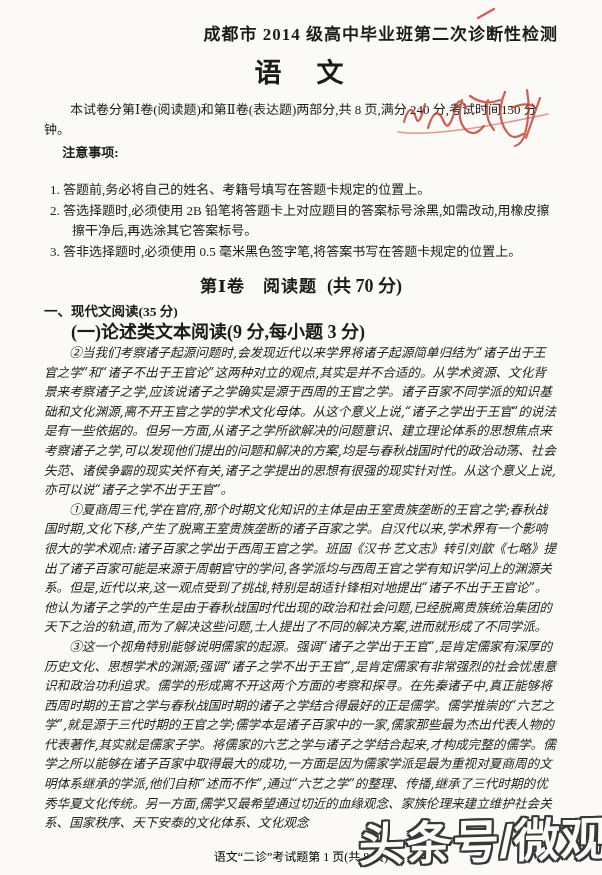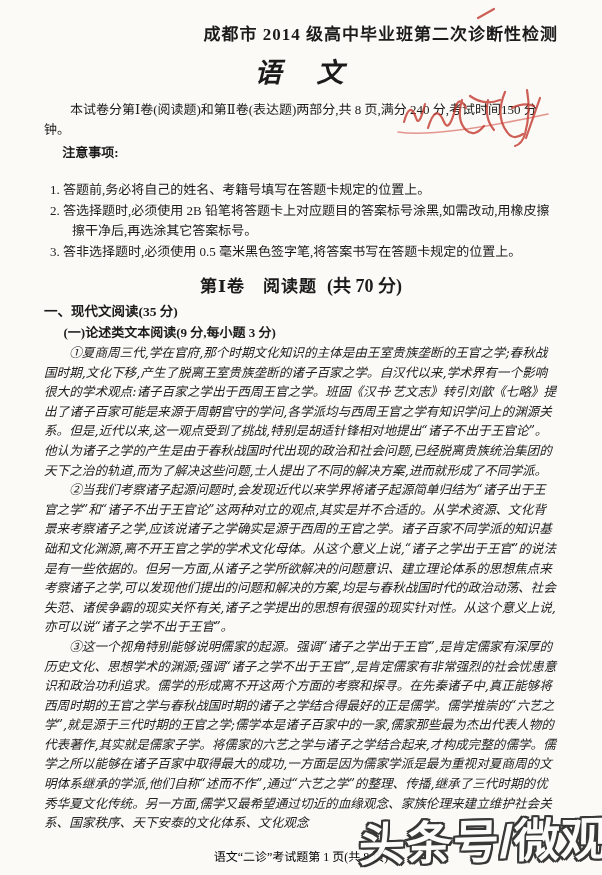--- a/index.html
+++ b/index.html
@@ -13,21 +13,21 @@
     color:#1b1b1b;
     font-family:"Liberation Serif","DejaVu Serif",serif;
     overflow:hidden;
   }
   .exam-title{
     font-size:17px;font-weight:bold;text-align:right;
     letter-spacing:1px;margin:8px 0 6px 0;
   }
   .subject-title{
     font-size:27px;font-weight:bold;text-align:center;
-    margin:2px 0 10px 0;letter-spacing:4px;font-style:italic;
+    margin:2px 0 10px 0;letter-spacing:4px;
   }
   .intro{
     font-size:13px;line-height:20px;margin:0 0 2px 0;
     text-indent:2em;
   }
   .notice-head{
     font-size:13px;font-weight:bold;margin:2px 0 19px 0;
     text-indent:1.4em;
   }
   .notice-item{
@@ -39,21 +39,21 @@
     text-align:center;font-weight:bold;font-size:17px;
     margin:9px 0 4px 0;letter-spacing:1px;
   }
   .volume-points{
     font-size:18px;font-weight:600;margin-left:10px;letter-spacing:0;
   }
   .part-head{
     font-size:13.5px;font-weight:bold;line-height:21px;margin:0;
   }
   .part-sub{
-    font-size:13px;font-weight:bold;line-height:21px;margin:0;
+    font-size:18px;font-weight:bold;line-height:21px;margin:0;
     text-indent:1.5em;
   }
   .passage p{
     font-size:12.6px;line-height:19.6px;margin:0;
     text-indent:2em;font-style:italic;color:#222;
     font-family:"DejaVu Serif","Liberation Serif",serif;
   }
   .footer{
     position:absolute;left:0;bottom:10px;width:100%;
     text-align:center;font-size:12px;color:#000000;
@@ -93,22 +93,22 @@
   </div>
 
   <div class="volume-head">
     <span>第Ⅰ卷　阅读题</span><span class="volume-points">(共 70 分)</span>
   </div>
 
   <p class="part-head">一、现代文阅读(35 分)</p>
   <p class="part-sub">(一)论述类文本阅读(9 分,每小题 3 分)</p>
 
   <div class="passage">
+    <p>②当我们考察诸子起源问题时,会发现近代以来学界将诸子起源简单归结为“诸子出于王官之学”和“诸子不出于王官论”这两种对立的观点,其实是并不合适的。从学术资源、文化背景来考察诸子之学,应该说诸子之学确实是源于西周的王官之学。诸子百家不同学派的知识基础和文化渊源,离不开王官之学的学术文化母体。从这个意义上说,“诸子之学出于王官”的说法是有一些依据的。但另一方面,从诸子之学所欲解决的问题意识、建立理论体系的思想焦点来考察诸子之学,可以发现他们提出的问题和解决的方案,均是与春秋战国时代的政治动荡、社会失范、诸侯争霸的现实关怀有关,诸子之学提出的思想有很强的现实针对性。从这个意义上说,亦可以说“诸子之学不出于王官”。</p>
     <p>①夏商周三代,学在官府,那个时期文化知识的主体是由王室贵族垄断的王官之学;春秋战国时期,文化下移,产生了脱离王室贵族垄断的诸子百家之学。自汉代以来,学术界有一个影响很大的学术观点:诸子百家之学出于西周王官之学。班固《汉书·艺文志》转引刘歆《七略》提出了诸子百家可能是来源于周朝官守的学问,各学派均与西周王官之学有知识学问上的渊源关系。但是,近代以来,这一观点受到了挑战,特别是胡适针锋相对地提出“诸子不出于王官论”。他认为诸子之学的产生是由于春秋战国时代出现的政治和社会问题,已经脱离贵族统治集团的天下之治的轨道,而为了解决这些问题,士人提出了不同的解决方案,进而就形成了不同学派。</p>
-    <p>②当我们考察诸子起源问题时,会发现近代以来学界将诸子起源简单归结为“诸子出于王官之学”和“诸子不出于王官论”这两种对立的观点,其实是并不合适的。从学术资源、文化背景来考察诸子之学,应该说诸子之学确实是源于西周的王官之学。诸子百家不同学派的知识基础和文化渊源,离不开王官之学的学术文化母体。从这个意义上说,“诸子之学出于王官”的说法是有一些依据的。但另一方面,从诸子之学所欲解决的问题意识、建立理论体系的思想焦点来考察诸子之学,可以发现他们提出的问题和解决的方案,均是与春秋战国时代的政治动荡、社会失范、诸侯争霸的现实关怀有关,诸子之学提出的思想有很强的现实针对性。从这个意义上说,亦可以说“诸子之学不出于王官”。</p>
     <p>③这一个视角特别能够说明儒家的起源。强调“诸子之学出于王官”,是肯定儒家有深厚的历史文化、思想学术的渊源;强调“诸子之学不出于王官”,是肯定儒家有非常强烈的社会忧患意识和政治功利追求。儒学的形成离不开这两个方面的考察和探寻。在先秦诸子中,真正能够将西周时期的王官之学与春秋战国时期的诸子之学结合得最好的正是儒学。儒学推崇的“六艺之学”,就是源于三代时期的王官之学;儒学本是诸子百家中的一家,儒家那些最为杰出代表人物的代表著作,其实就是儒家子学。将儒家的六艺之学与诸子之学结合起来,才构成完整的儒学。儒学之所以能够在诸子百家中取得最大的成功,一方面是因为儒家学派是最为重视对夏商周的文明体系继承的学派,他们自称“述而不作”,通过“六艺之学”的整理、传播,继承了三代时期的优秀华夏文化传统。另一方面,儒学又最希望通过切近的血缘观念、家族伦理来建立维护社会关系、国家秩序、天下安泰的文化体系、文化观念</p>
   </div>
 
   <div class="footer">语文“二诊”考试题第 1 页(共 8 页)</div>
 
   <svg class="red-marks" width="602" height="875" viewBox="0 0 602 875">
     <g fill="none" stroke="#c2342a" stroke-width="2.2" stroke-linecap="round" opacity="0.78">
       <path d="M478,18 l16,-9"></path>
       <path d="M404,122 q6,-22 12,-4 q3,10 9,-14"></path>
       <path d="M428,128 q8,-26 16,-6 q5,12 12,-16 q4,-10 10,2"></path>

